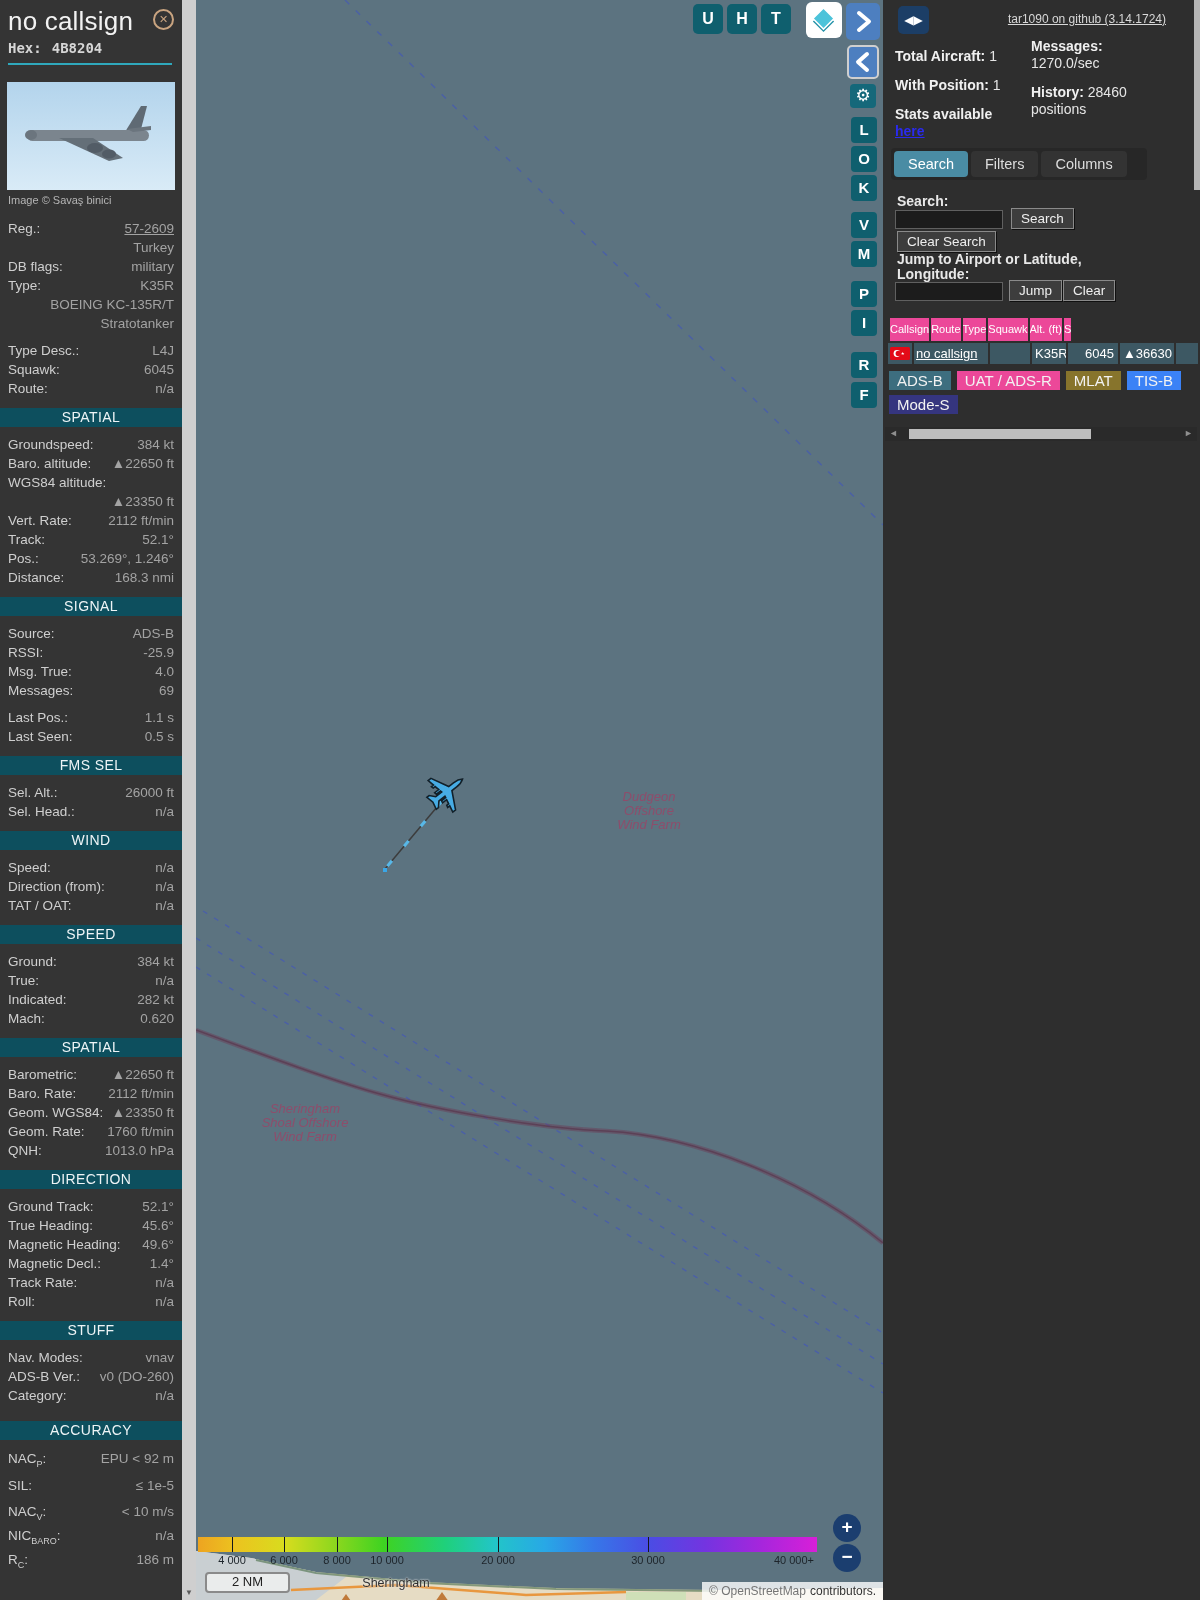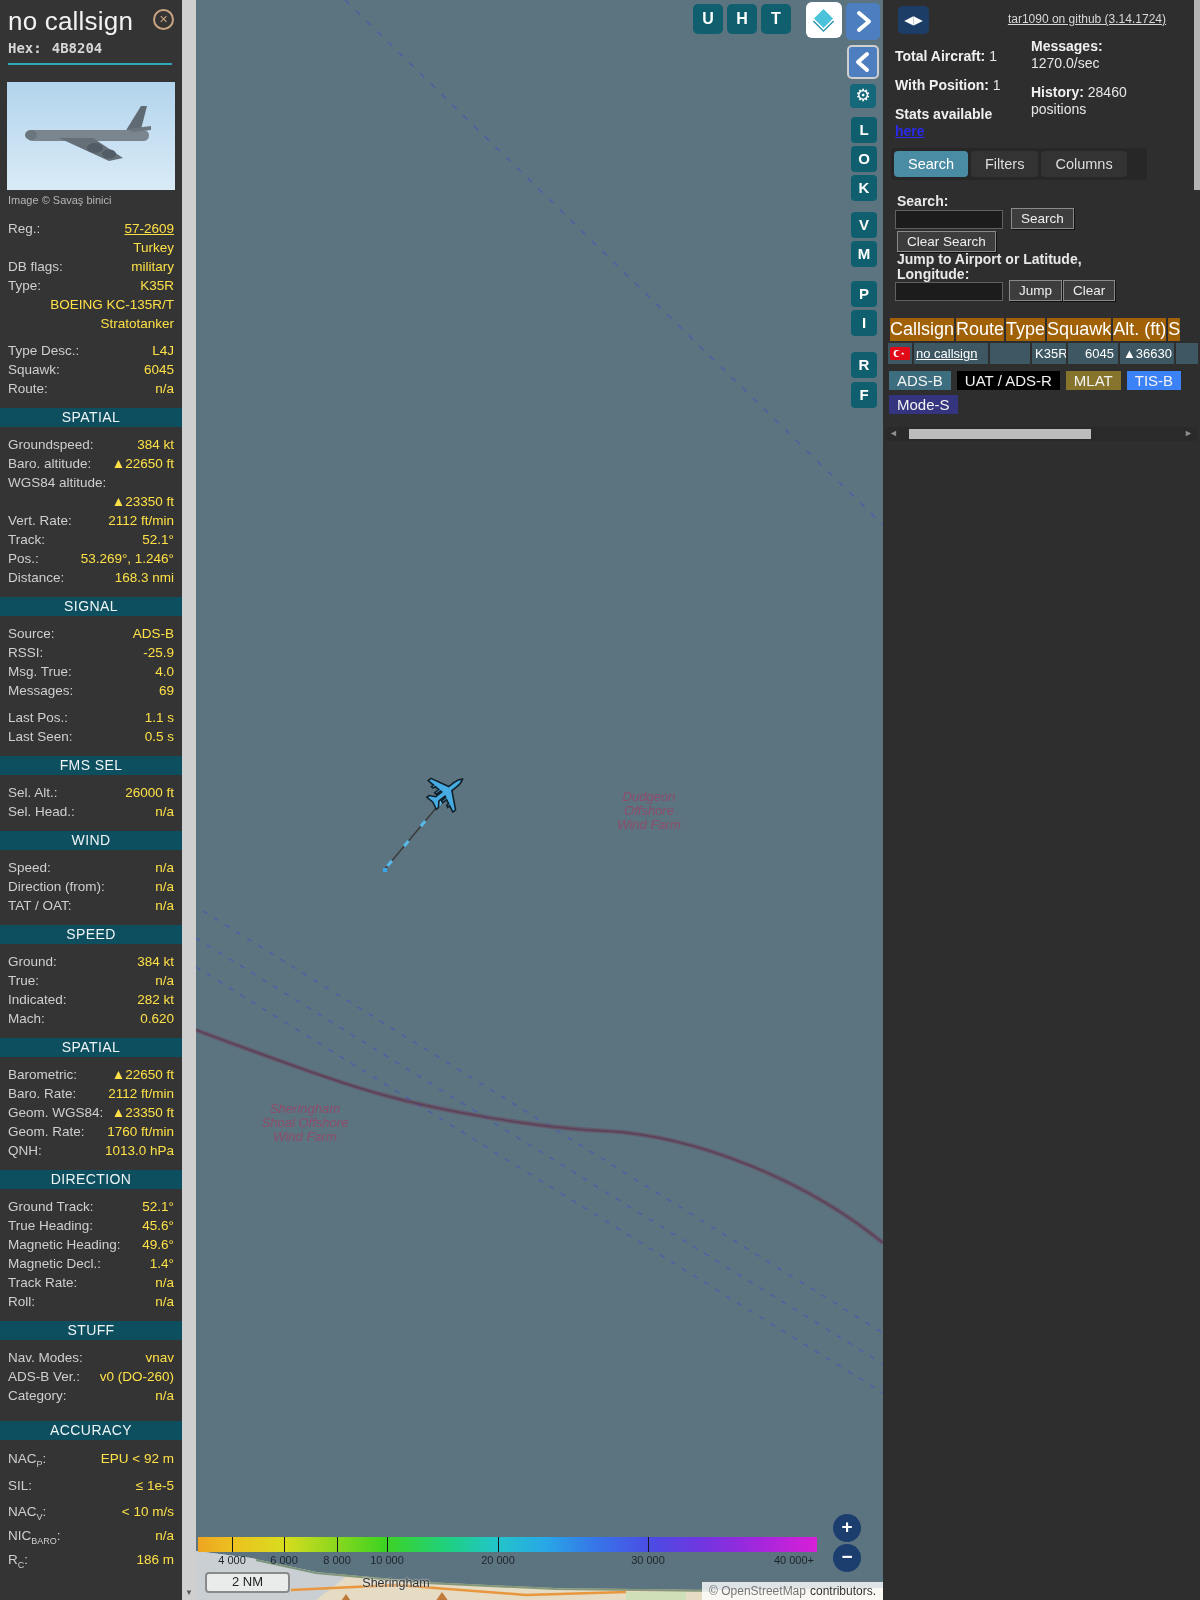--- a/index.html
+++ b/index.html
@@ -11,21 +11,21 @@
   .sb-head{position:relative;padding:6px 10px 0 8px}
   .sb-title{font-size:26px;font-weight:400;color:#f2f2f2;letter-spacing:.2px}
   .close-btn{position:absolute;right:8px;top:9px;width:21px;height:21px;border:2px solid #c9a480;border-radius:50%;color:#c9a480;font-size:11px;line-height:17px;text-align:center;cursor:pointer}
   .hexline{font-family:"DejaVu Sans Mono",monospace;font-weight:bold;font-size:14px;color:#d6d6d6;margin-top:3px}
   .hexline .hl{margin-right:10px}
   .rule{height:2px;background:#2fa8bc;margin-top:7px}
   .photo{margin:17px 7px 0;height:108px;position:relative;overflow:hidden}
   .credit{font-size:11px;color:#b5b5b5;margin:4px 8px 13px}
   .row{display:flex;justify-content:space-between;padding:0 8px;font-size:13.5px;line-height:19px}
   .rl{color:#cfcfcf;white-space:nowrap}
-  .rv{color:#fde047;text-align:right;flex:1}
+  .rv{color:#a3a3a3;text-align:right;flex:1}
   .gap{margin-top:8px}
   .linkv{text-decoration:underline;cursor:pointer}
   .secbar{background:#0d4f5e;color:#eef4f6;text-align:center;font-size:14px;line-height:19px;margin:10px 0 8px;letter-spacing:.4px}
   sub{font-size:9px}
   .sb-scroll{position:absolute;left:182px;top:0;width:14px;height:1600px;background:#cfcfcf}
   .sb-scroll .down{position:absolute;bottom:3px;left:0;width:14px;text-align:center;color:#5a5a5a;font-size:8px;cursor:pointer}
 
   
   .map{position:absolute;left:196px;top:0;width:687px;height:1600px;background:#5c7380;overflow:hidden}
   .map svg.overlay{position:absolute;left:0;top:0}
@@ -59,21 +59,21 @@
   .herelink{color:#2a2aee;font-weight:bold;text-decoration:underline;cursor:pointer}
   .tabs{position:absolute;left:8px;top:148px;width:256px;display:flex;gap:3px;background:#272727;padding:3px;border-radius:4px}
   .tab{padding:5px 14px;font-size:14.5px;background:#333;color:#ddd;border-radius:4px;cursor:pointer}
   .tab.active{background:#4a8ca4;color:#fff}
   .plabel{position:absolute;font-size:14px;font-weight:bold;color:#e8e8e8}
   .pinput{position:absolute;width:108px;height:19px;background:#1c1c1c;border:1px solid #606060;color:#eee;font-size:12px;padding:0 3px}
   .pbtn{position:absolute;background:#3d3d3d;border:1px solid #8a8a8a;box-shadow:1px 1px 0 rgba(0,0,0,.65);color:#eee;font-size:13.5px;padding:2px 9px;cursor:pointer}
   .tbl{position:absolute;left:5px;top:318px;width:310px;overflow:hidden}
   .trow{display:flex;gap:2px;margin-bottom:2px}
   .th,.td{flex:0 0 auto;overflow:hidden;white-space:nowrap}
-  .th{background:#a16207;color:#fff;font-size:18px;height:23px;line-height:23px;text-align:center}
+  .th{background:#ec4899;color:#fff;font-size:11px;height:23px;line-height:23px;text-align:center}
   .td{background:#3d5863;color:#fff;font-size:13px;height:21px;line-height:21px}
   .w0{width:24px}.w1{width:74px}.w2{width:40px}.w3{width:34px}.w4{width:50px}.w5{width:54px}.w6{width:40px}
   .td.flagc{display:flex;align-items:center;justify-content:center}
   .cslink{text-decoration:underline;cursor:pointer;padding-left:2px}
   .tdr{text-align:right;padding-right:4px}
   .tdl{padding-left:3px}
   .chips{position:absolute;left:6px;top:371px;width:302px;display:flex;flex-wrap:wrap;gap:5px 6px;font-size:15px}
   .chip{padding:1px 8px;color:#f2f2f2;cursor:pointer}
   .hscroll{position:absolute;left:2px;top:427px;width:312px;height:14px;background:#2a2a2a}
   .hthumb{position:absolute;left:24px;top:2px;width:182px;height:10px;background:#bdbdbd;cursor:pointer}
@@ -538,21 +538,21 @@
       <div class="td w3 tdl">K35R</div>
       <div class="td w4 tdr">6045</div>
       <div class="td w5 tdl">▲36630</div>
       <div class="td w6"></div>
     </div>
   </div>
 
   <div class="chips">
 
   <div class="chip" style="background: rgb(61, 110, 127);"><span>ADS-B</span></div>
-      <div class="chip" style="background: #000000;"><span>UAT / ADS-R</span></div>
+      <div class="chip" style="background: #ec4899;"><span>UAT / ADS-R</span></div>
       <div class="chip" style="background: rgb(135, 116, 44);"><span>MLAT</span></div>
       <div class="chip" style="background: #3b82f6;"><span>TIS-B</span></div>
       <div class="chip" style="background: rgb(53, 53, 127);"><span>Mode-S</span></div>
     </div>
 
   <div class="hscroll">
     <div class="harrow" style="left:4px">◄</div>
     <div class="hthumb"></div>
     <div class="harrow" style="right:4px">►</div>
   </div>

